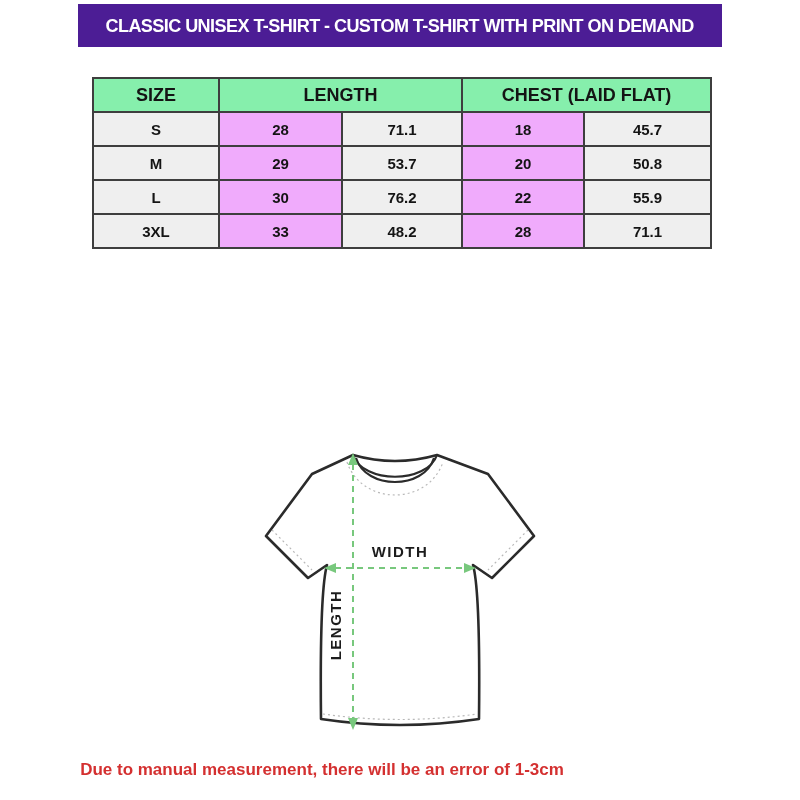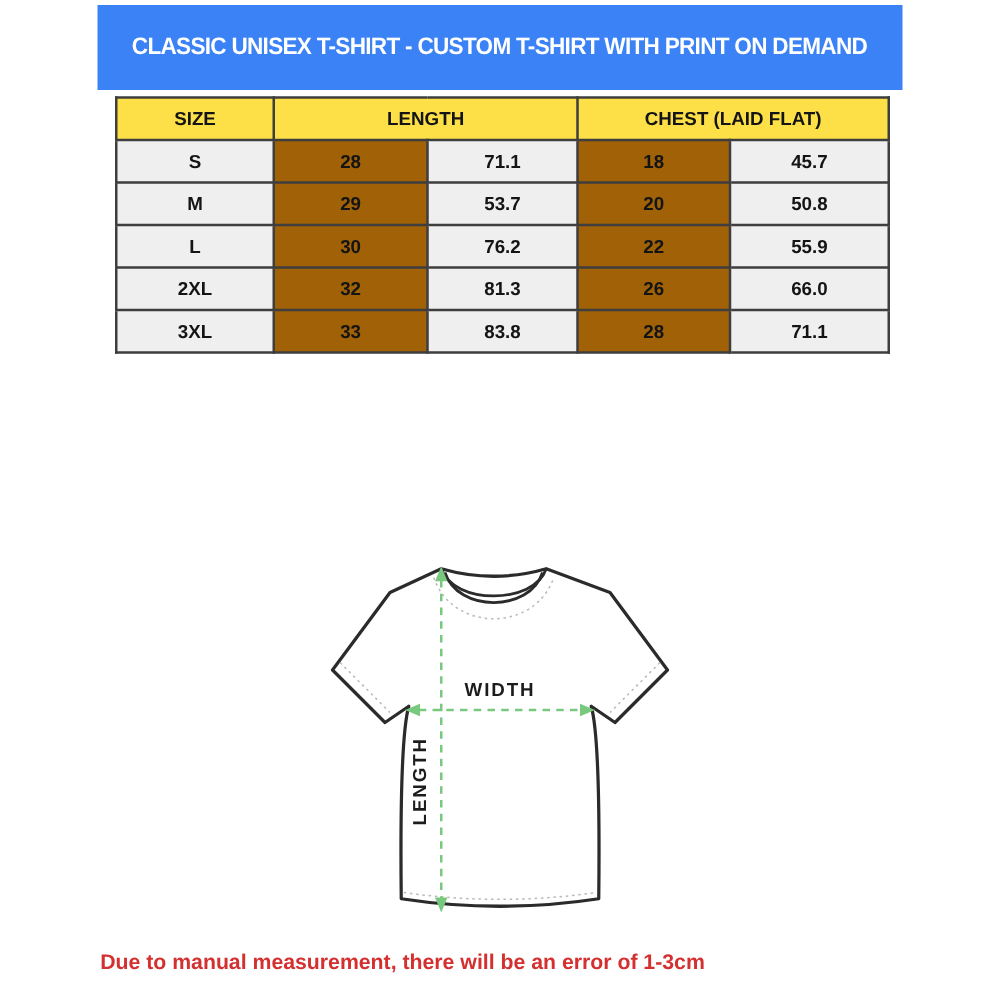--- a/index.html
+++ b/index.html
@@ -1,36 +1,36 @@
 <!DOCTYPE html>
 <html><head>
 <meta charset="utf-8">
 <style>
   html,body{margin:0;padding:0;}
   body{
     width:800px;height:800px;background:#ffffff;position:relative;overflow:hidden;
     font-family:"Liberation Sans","DejaVu Sans",sans-serif;
   }
   .banner{
-    position:absolute;left:78px;top:4px;width:644px;height:68px;
-    background:#3b82f6;display:flex;align-items:center;justify-content:center;
+    position:absolute;left:78px;top:4px;width:644px;height:43px;
+    background:#4c1d95;display:flex;align-items:center;justify-content:center;
   }
   .banner-title{
     color:#ffffff;font-weight:bold;font-size:19px;letter-spacing:-0.6px;
     white-space:nowrap;transform:scaleX(0.95);
   }
   .chart-wrap{position:absolute;left:92px;top:77px;}
   table.size-chart{
     border-collapse:collapse;table-layout:fixed;width:618px;
   }
   table.size-chart th, table.size-chart td{
     border:2px solid #3e3e3e;height:32px;text-align:center;vertical-align:middle;
-    font-size:15px;font-weight:bold;color:#141414;padding:0;background:#a16207;
+    font-size:15px;font-weight:bold;color:#141414;padding:0;background:#f0abfc;
   }
-  table.size-chart th{background:#fde047;font-size:15px;}
+  table.size-chart th{background:#86efac;font-size:18px;}
   table.size-chart td.shade{background:#efefef;}
   .tshirt-svg{position:absolute;left:250px;top:438px;}
   .note{
     position:absolute;left:0;top:760px;width:644px;text-align:center;
     color:#d43030;font-weight:bold;font-size:17px;
   }
 </style>
 </head>
 <body>
 
@@ -70,30 +70,23 @@
           <td class="shade">50.8</td>
         </tr>
         <tr>
           <td class="shade">L</td>
           <td>30</td>
           <td class="shade">76.2</td>
           <td>22</td>
           <td class="shade">55.9</td>
         </tr>
         <tr>
-          <td class="shade">2XL</td>
-          <td>32</td>
-          <td class="shade">81.3</td>
-          <td>26</td>
-          <td class="shade">66.0</td>
-        </tr>
-        <tr>
           <td class="shade">3XL</td>
           <td>33</td>
-          <td class="shade">83.8</td>
+          <td class="shade">48.2</td>
           <td>28</td>
           <td class="shade">71.1</td>
         </tr>
       </tbody>
   </table>
 </div>
 
 <svg class="tshirt-svg" width="300" height="310" viewBox="0 0 300 310" xmlns="http://www.w3.org/2000/svg">
 
   <path d="M103,17

